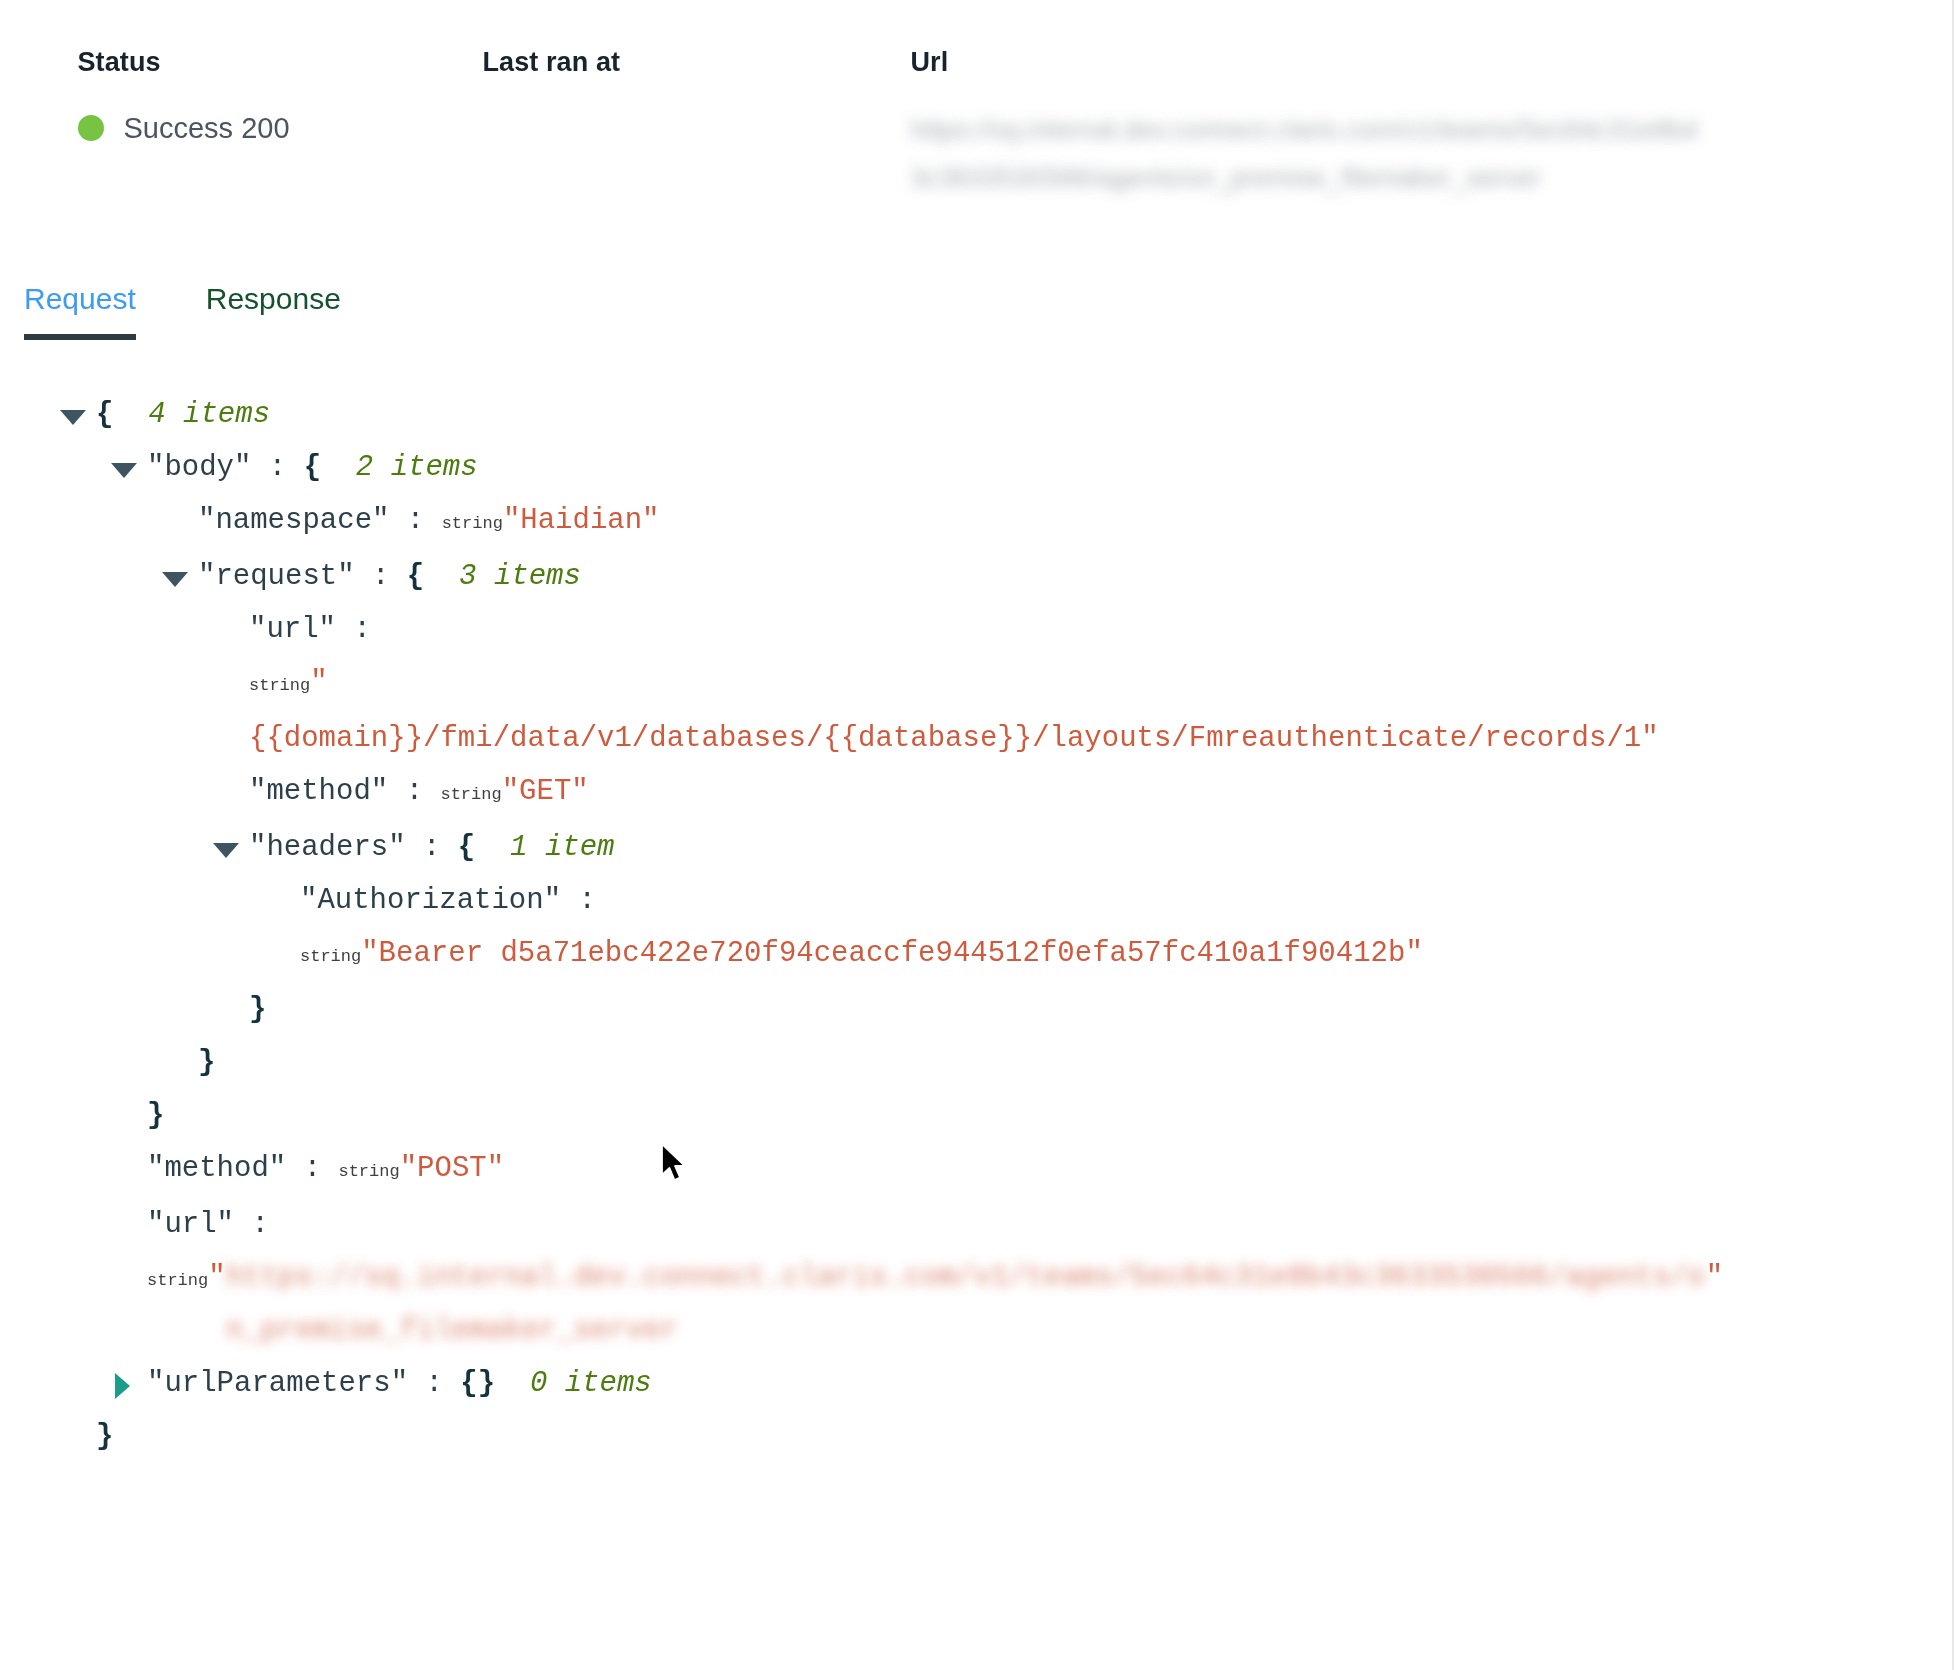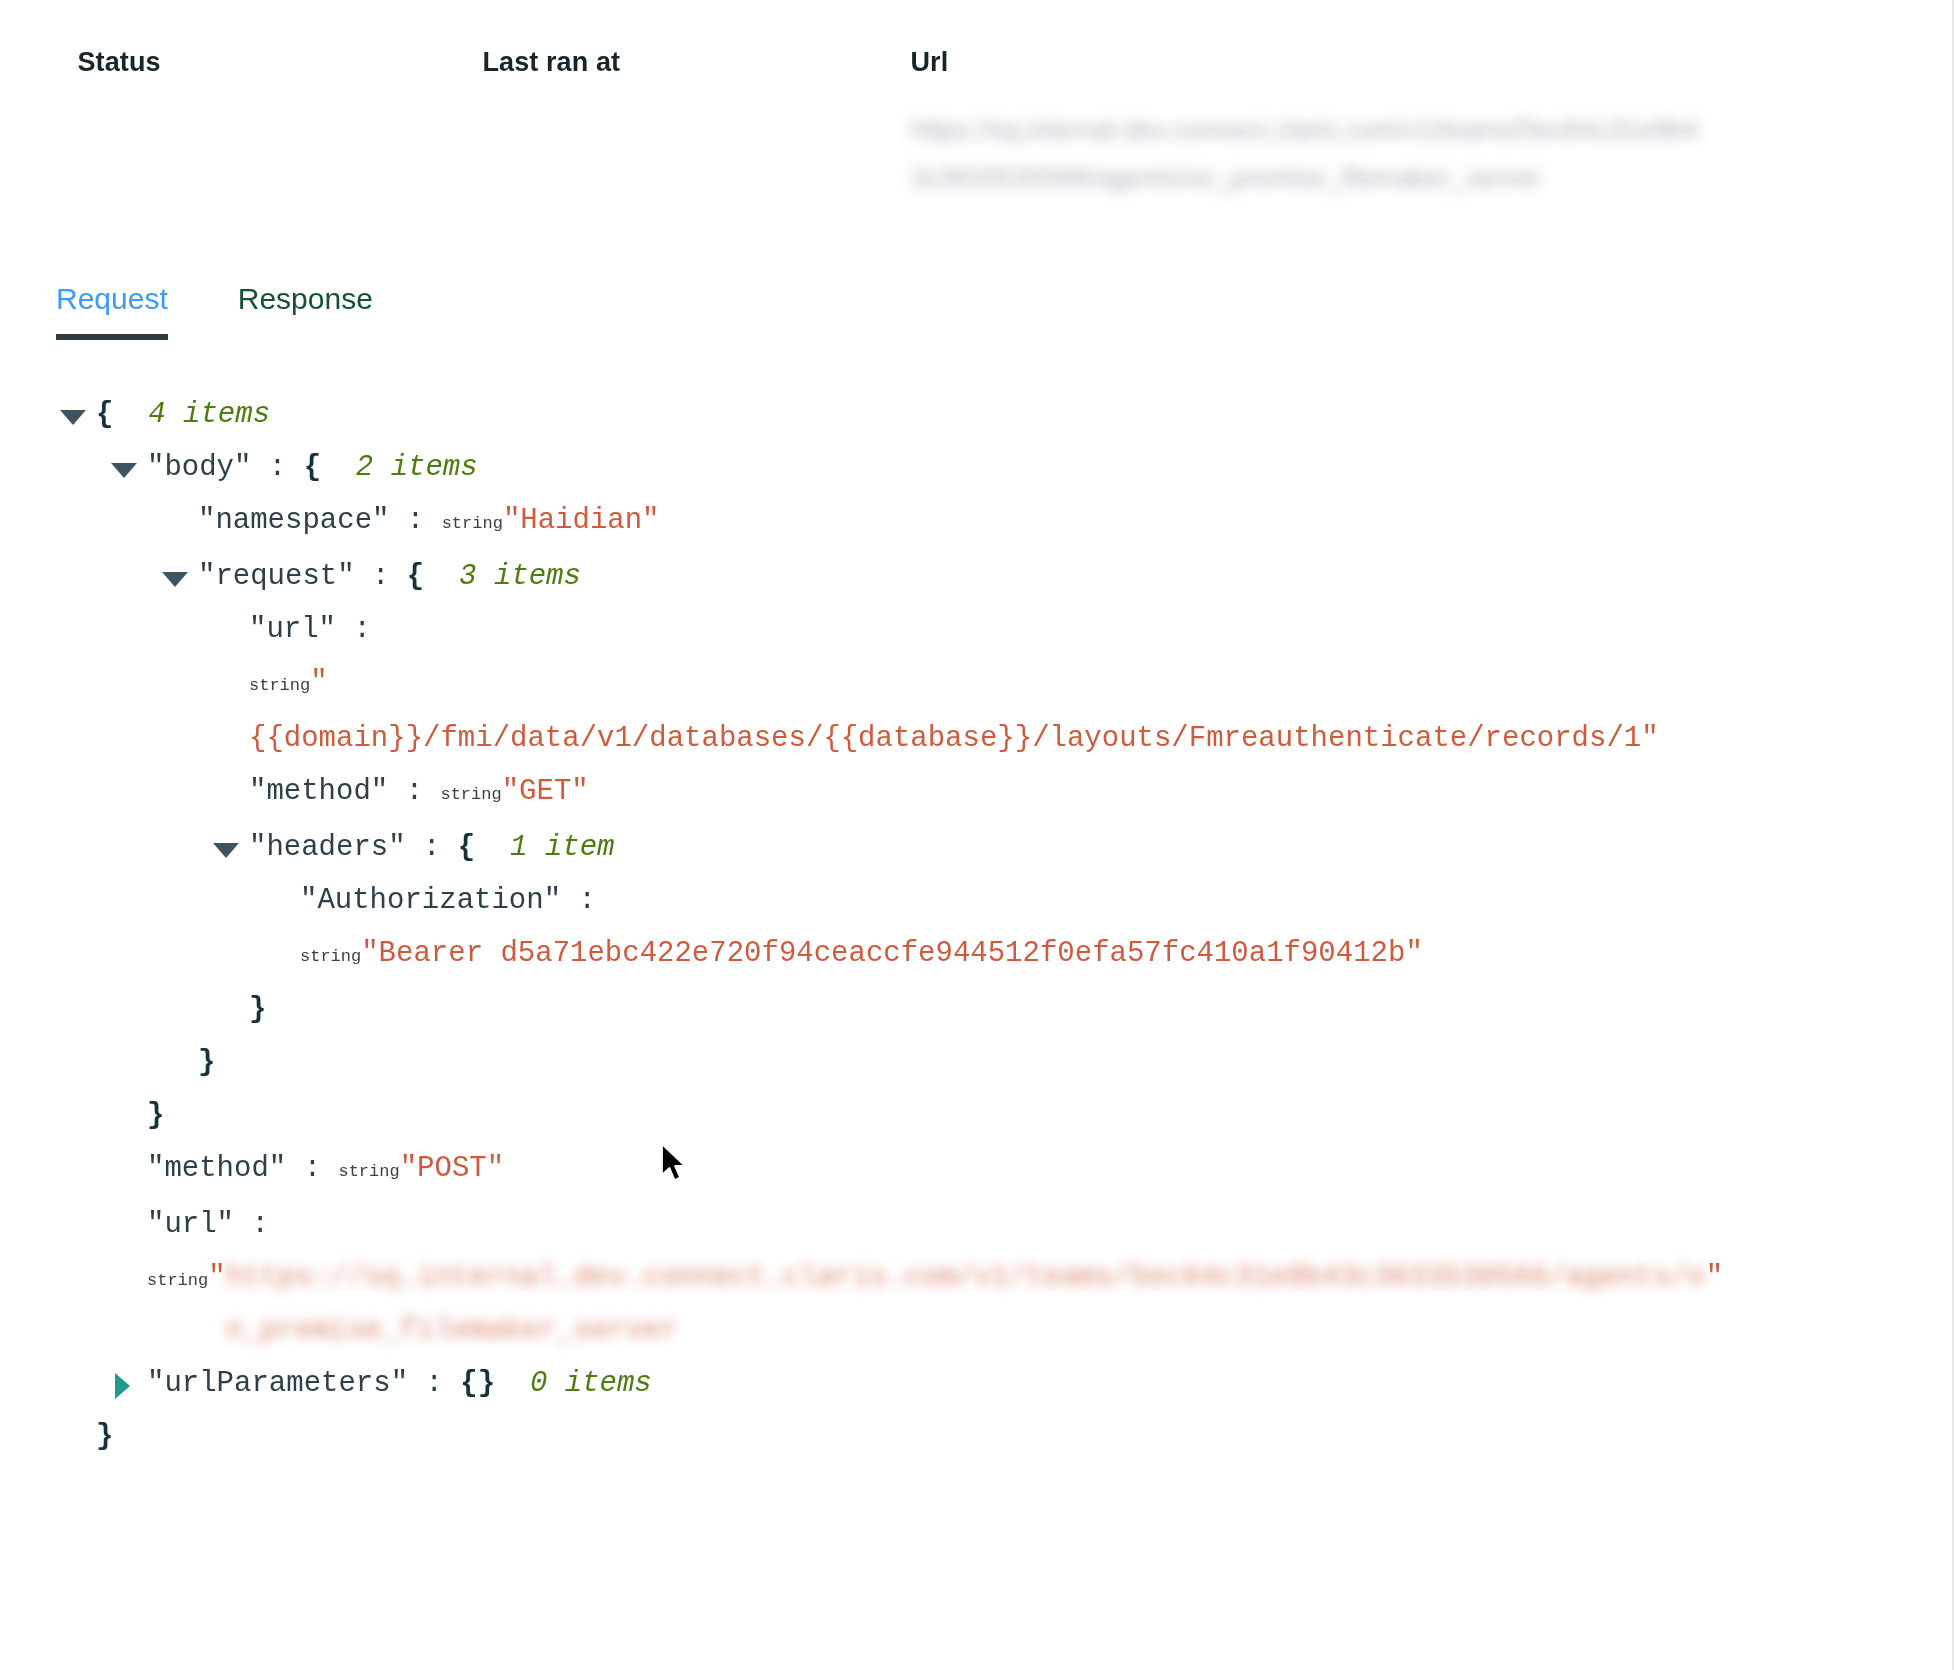--- a/index.html
+++ b/index.html
@@ -64,21 +64,21 @@
     word-break: break-all;
     filter: blur(7px);
     opacity: .85;
     user-select: none;
   }
 
   
   .tabs-wrap {
     position: relative;
     margin-top: 80px;
-    padding-left: 56px;
+    padding-left: 24px;
   }
   .tabs { display: flex; align-items: flex-end; }
   .tab {
     font-size: 30px;
     color: #14532d;
     padding: 0 0 24px 0;
     margin-right: 70px;
     cursor: pointer;
     position: relative;
     background: none; border: none;
@@ -182,20 +182,24 @@
 </style>
 </head>
 <body>
 
 <div class="page">
 
   <div class="summary">
 
     <div class="summary-col col-status">
       <div class="col-label">Status</div>
+      <div class="col-value">
+        <span class="status-dot"></span>
+        <span>Success 200</span>
+      </div>
     </div>
 
     <div class="summary-col col-lastran">
       <div class="col-label">Last ran at</div>
     </div>
 
     <div class="summary-col col-url">
       <div class="col-label">Url</div>
       <div class="url-blur">https://sq.internal.dev.connect.claris.com/v1/teams/5ec64c31e8b43c3633530566/agents/on_premise_filemaker_server</div>
     </div>

